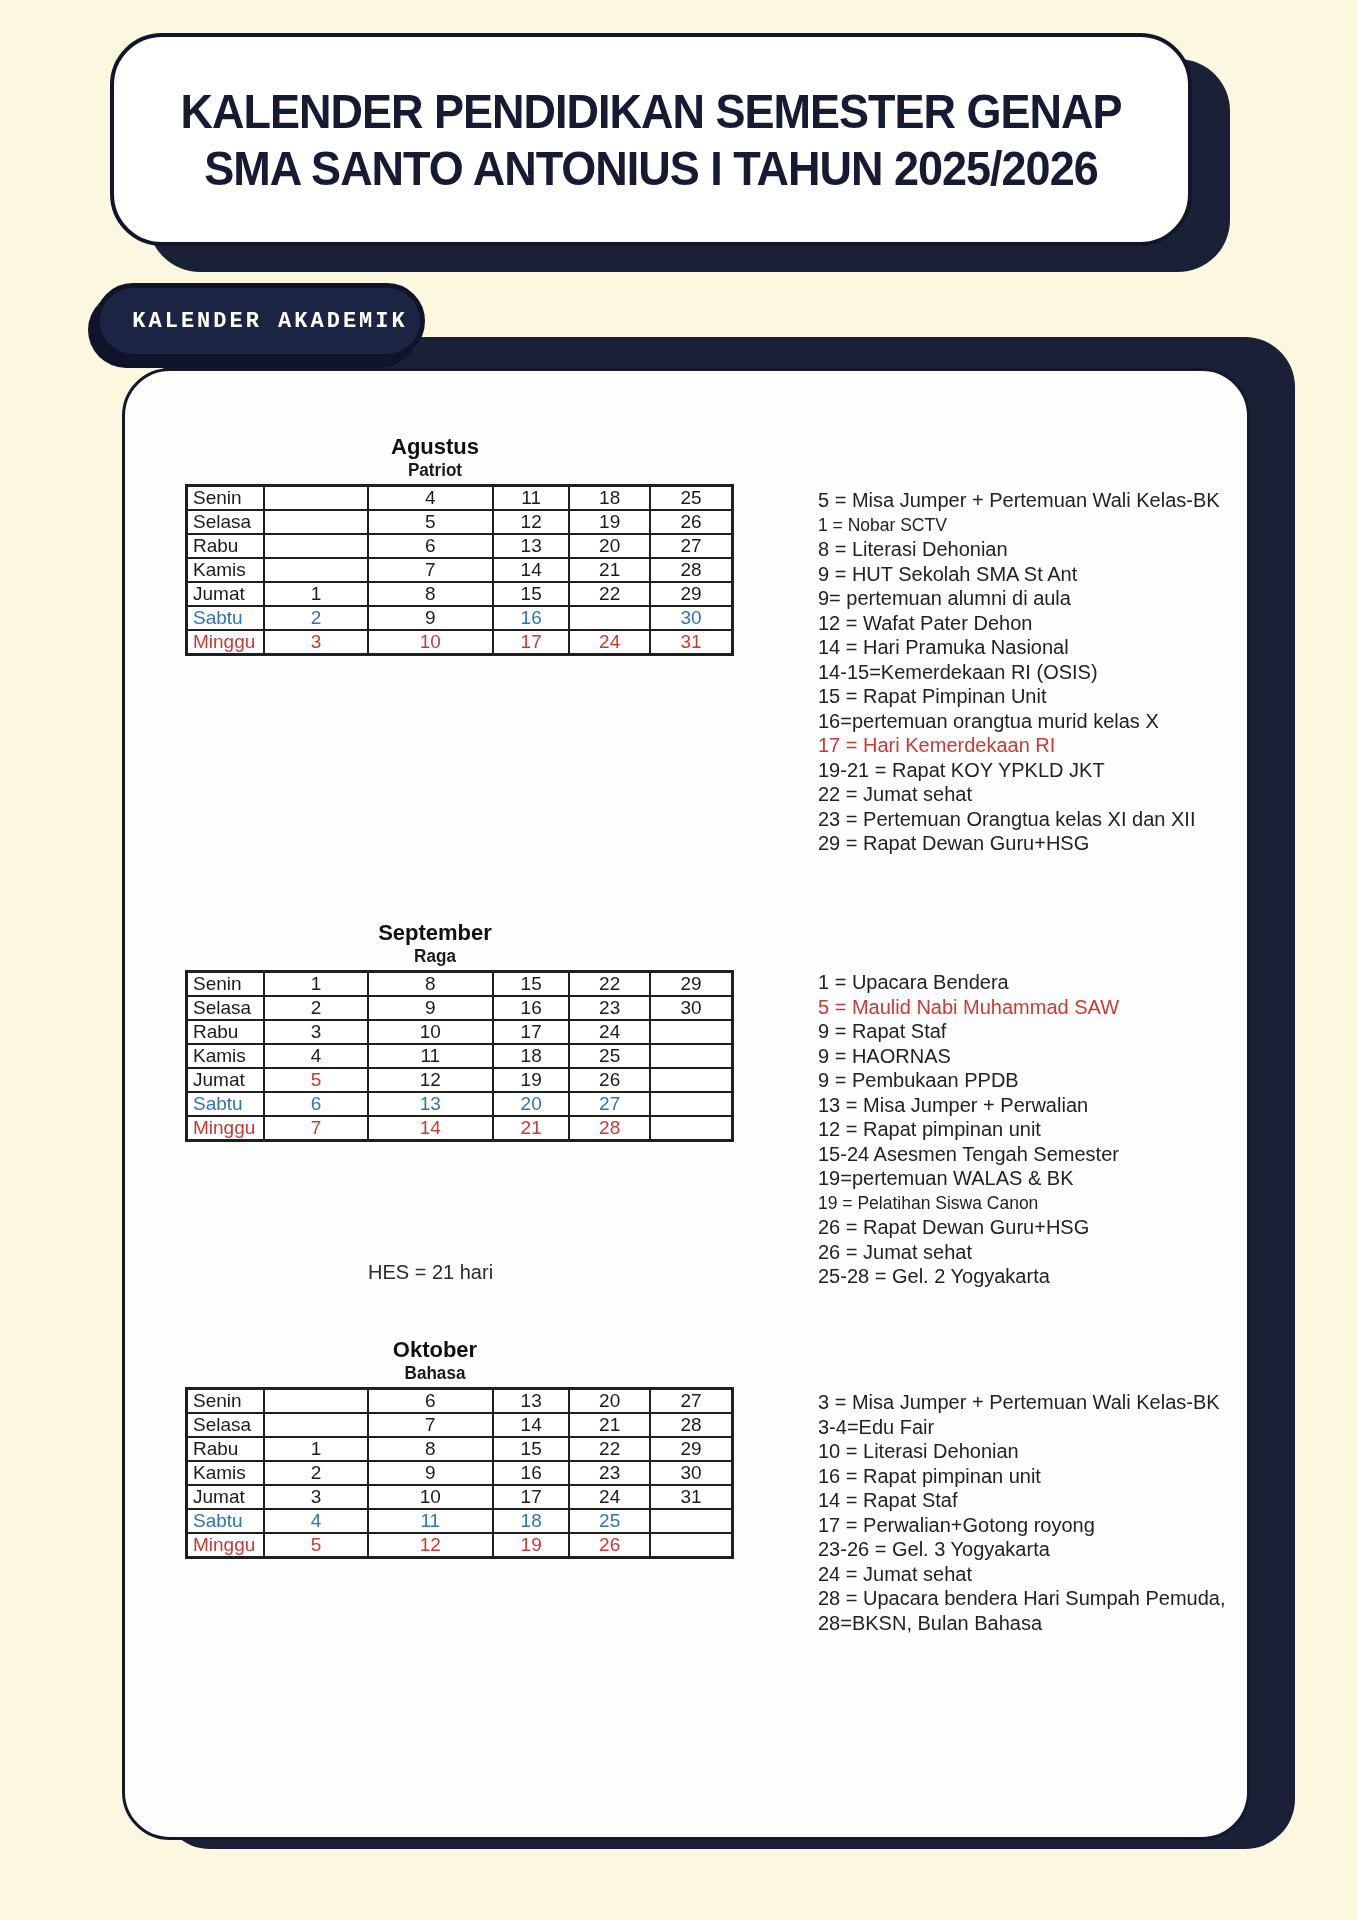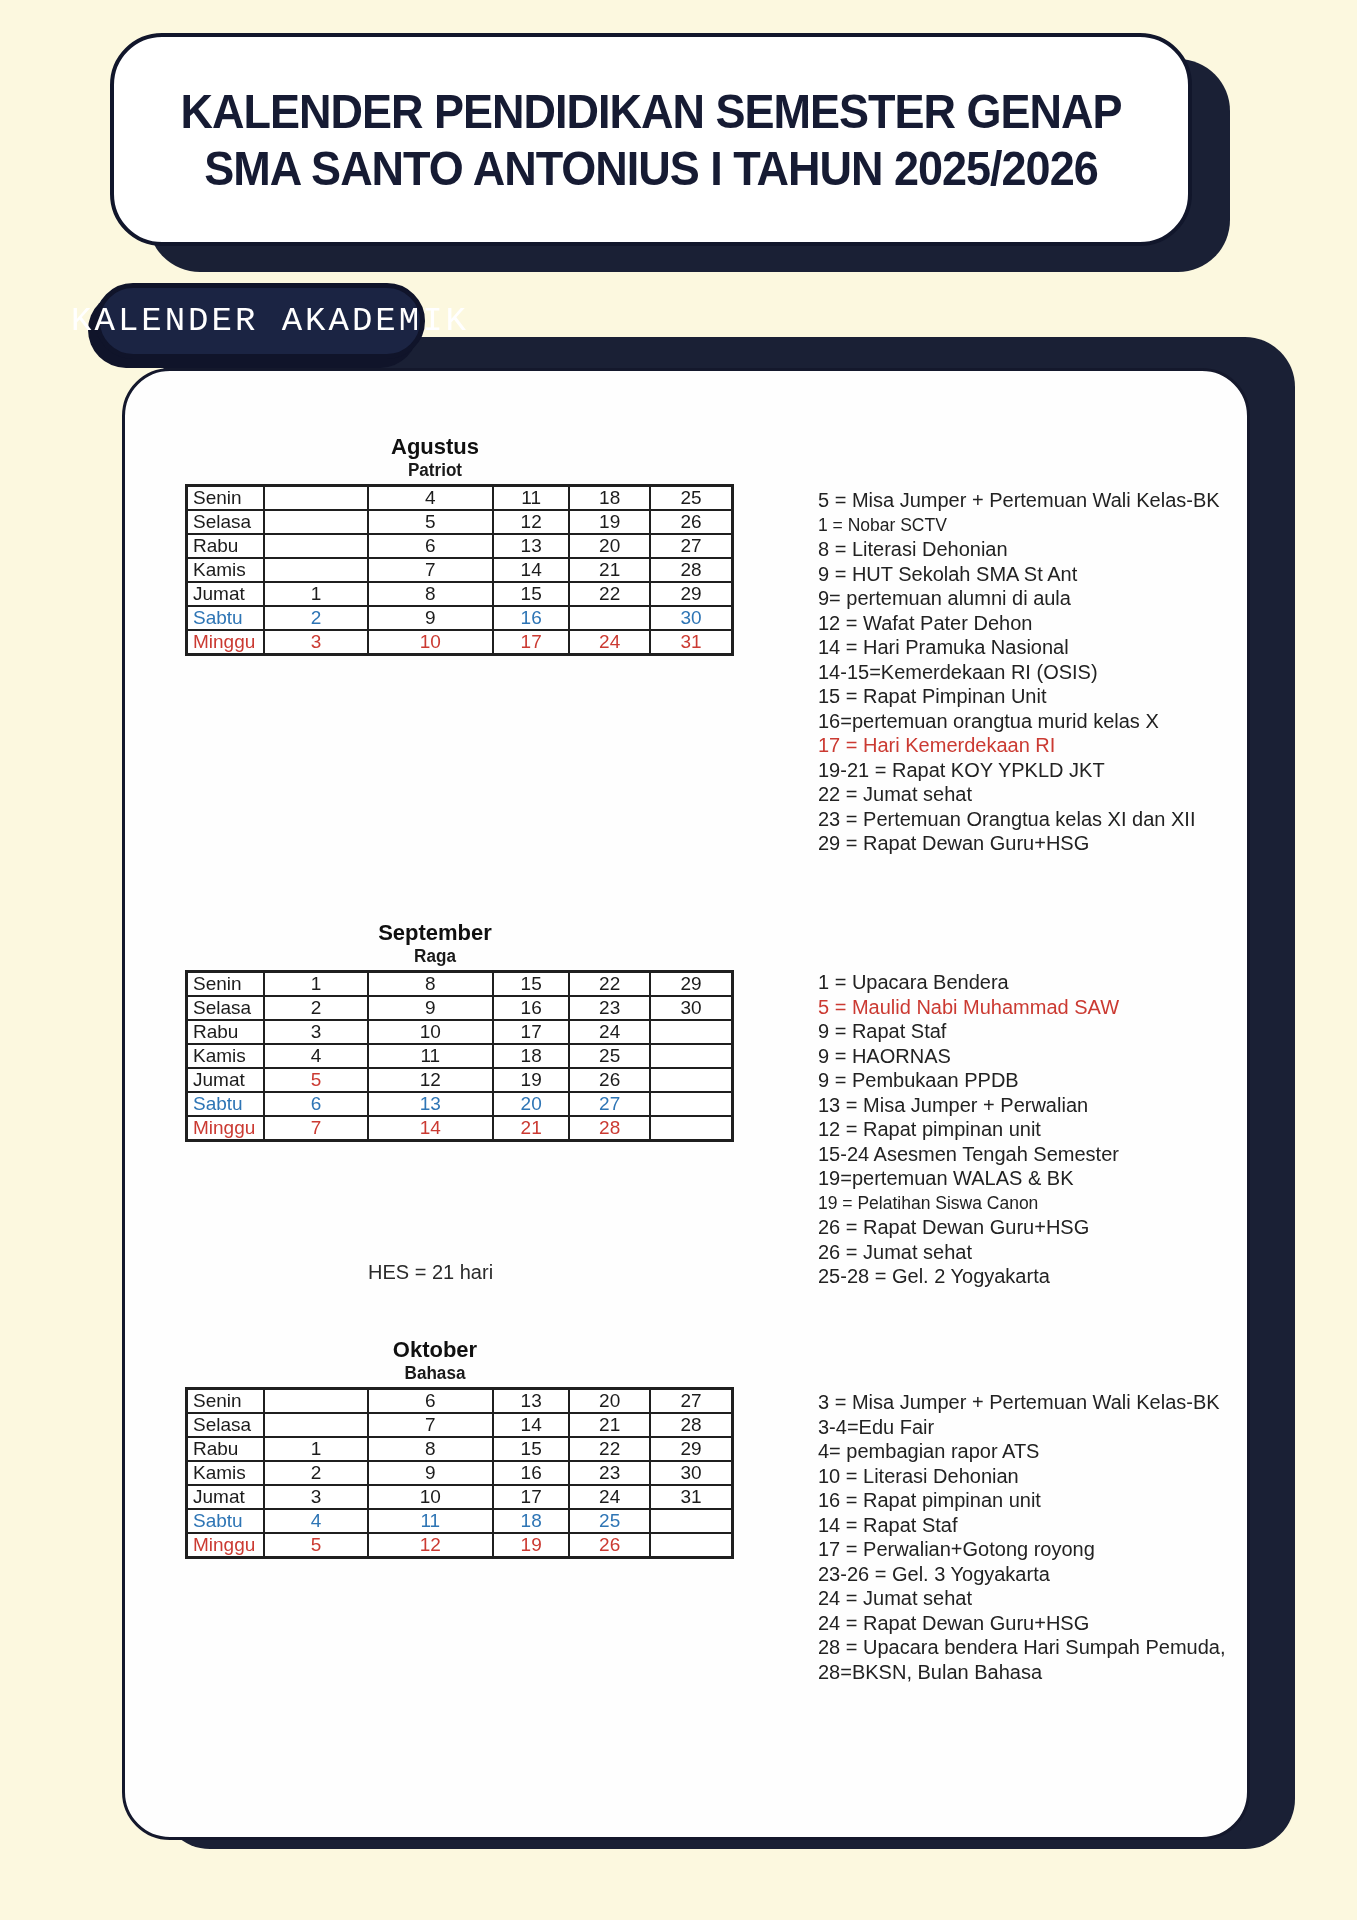--- a/index.html
+++ b/index.html
@@ -27,22 +27,22 @@
   }
   
   .badge{
     position:absolute;left:95px;top:283px;width:330px;height:76px;
     background:var(--navy);border:5px solid #10142A;border-radius:40px;
     box-shadow:-7px 9px 0 0 #10142A;
     display:flex;align-items:center;justify-content:center;
     z-index:4;
   }
   .badge span{
-    font-family:"Liberation Mono",monospace;font-weight:normal;
-    color:#fff;font-size:34px;letter-spacing:3px;white-space:nowrap;margin-left:20px;
+    font-family:"Liberation Mono",monospace;font-weight:bold;
+    color:#fff;font-size:22px;letter-spacing:3px;white-space:nowrap;margin-left:20px;
   }
   
   .backing{
     position:absolute;left:160px;top:337px;width:1135px;height:1512px;
     background:var(--shadow);border-radius:50px;z-index:1;
   }
   .panel{
     position:absolute;left:122px;top:368px;width:1128px;height:1472px;
     background:#FEFEFE;border:3px solid #14182C;border-radius:48px;z-index:2;
   }
@@ -339,25 +339,23 @@
     <div class="event-item">15-24 Asesmen Tengah Semester</div>
     <div class="event-item">19=pertemuan WALAS &amp; BK</div>
     <div class="event-item small">19 = Pelatihan Siswa Canon</div>
     <div class="event-item">26 = Rapat Dewan Guru+HSG</div>
     <div class="event-item">26 = Jumat sehat</div>
     <div class="event-item">25-28 = Gel. 2 Yogyakarta</div>
   </div>
 <div class="events-block" data-month="2">
     <div class="event-item">3 = Misa Jumper + Pertemuan Wali Kelas-BK</div>
     <div class="event-item">3-4=Edu Fair</div>
-    <div class="event-item">4= pembagian rapor ATS</div>
     <div class="event-item">10 = Literasi Dehonian</div>
     <div class="event-item">16 = Rapat pimpinan unit</div>
     <div class="event-item">14 = Rapat Staf</div>
     <div class="event-item">17 = Perwalian+Gotong royong</div>
     <div class="event-item">23-26 = Gel. 3 Yogyakarta</div>
     <div class="event-item">24 = Jumat sehat</div>
-    <div class="event-item">24 = Rapat Dewan Guru+HSG</div>
     <div class="event-item">28 = Upacara bendera Hari Sumpah Pemuda,</div>
     <div class="event-item">28=BKSN, Bulan Bahasa</div>
   </div>
 
 <div class="note">HES = 21 hari</div>
 
 </body></html>

